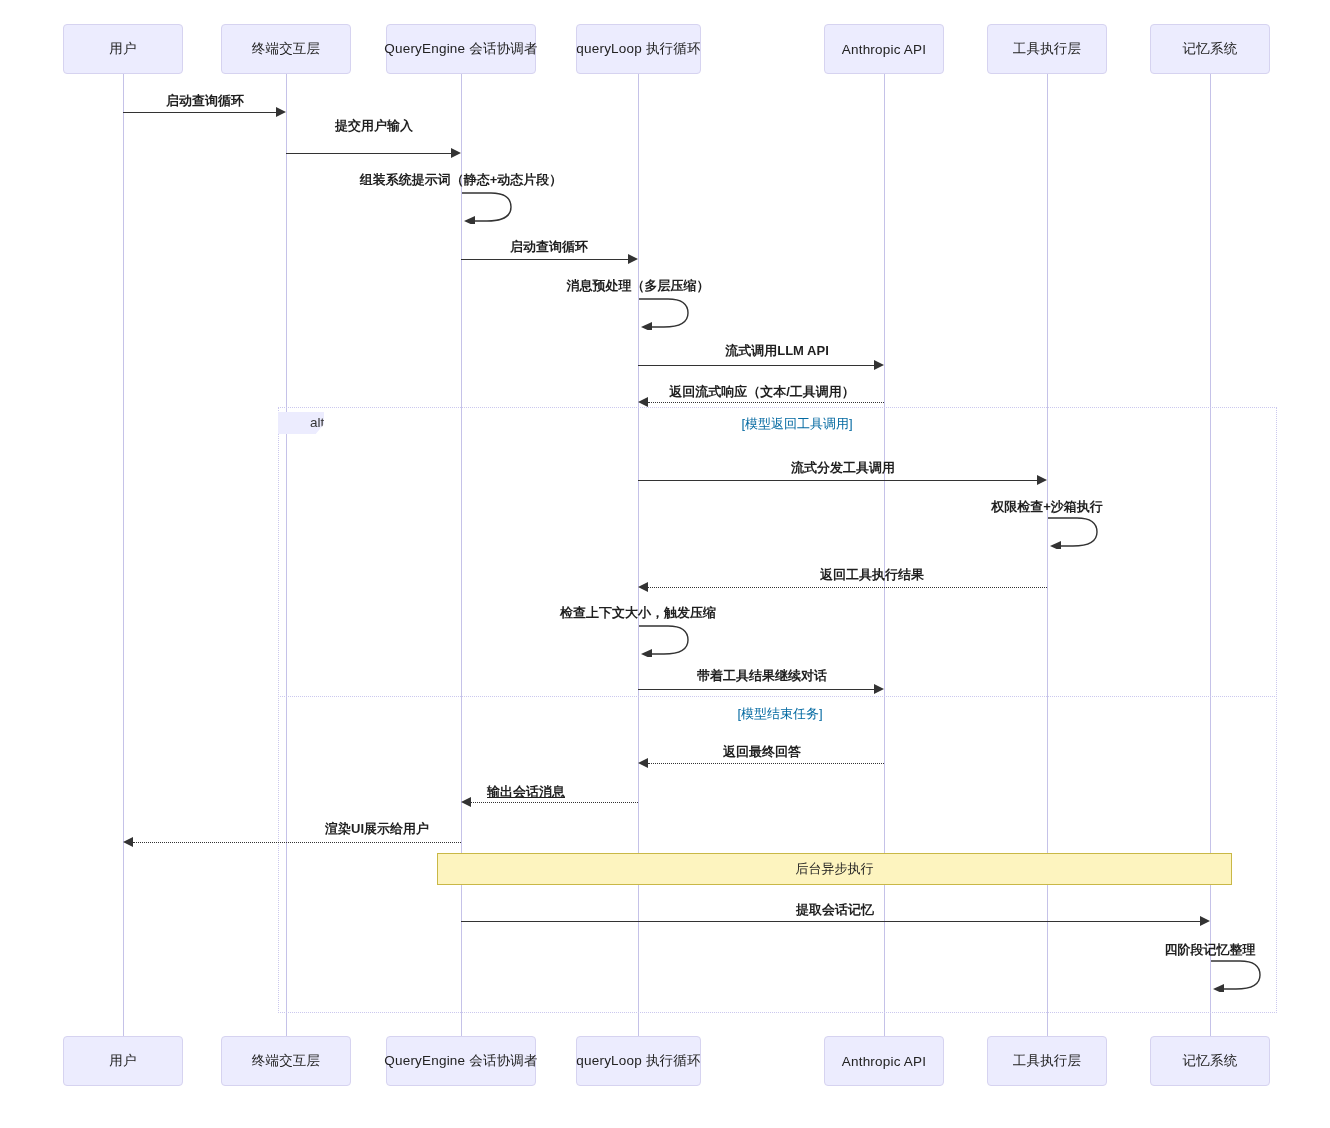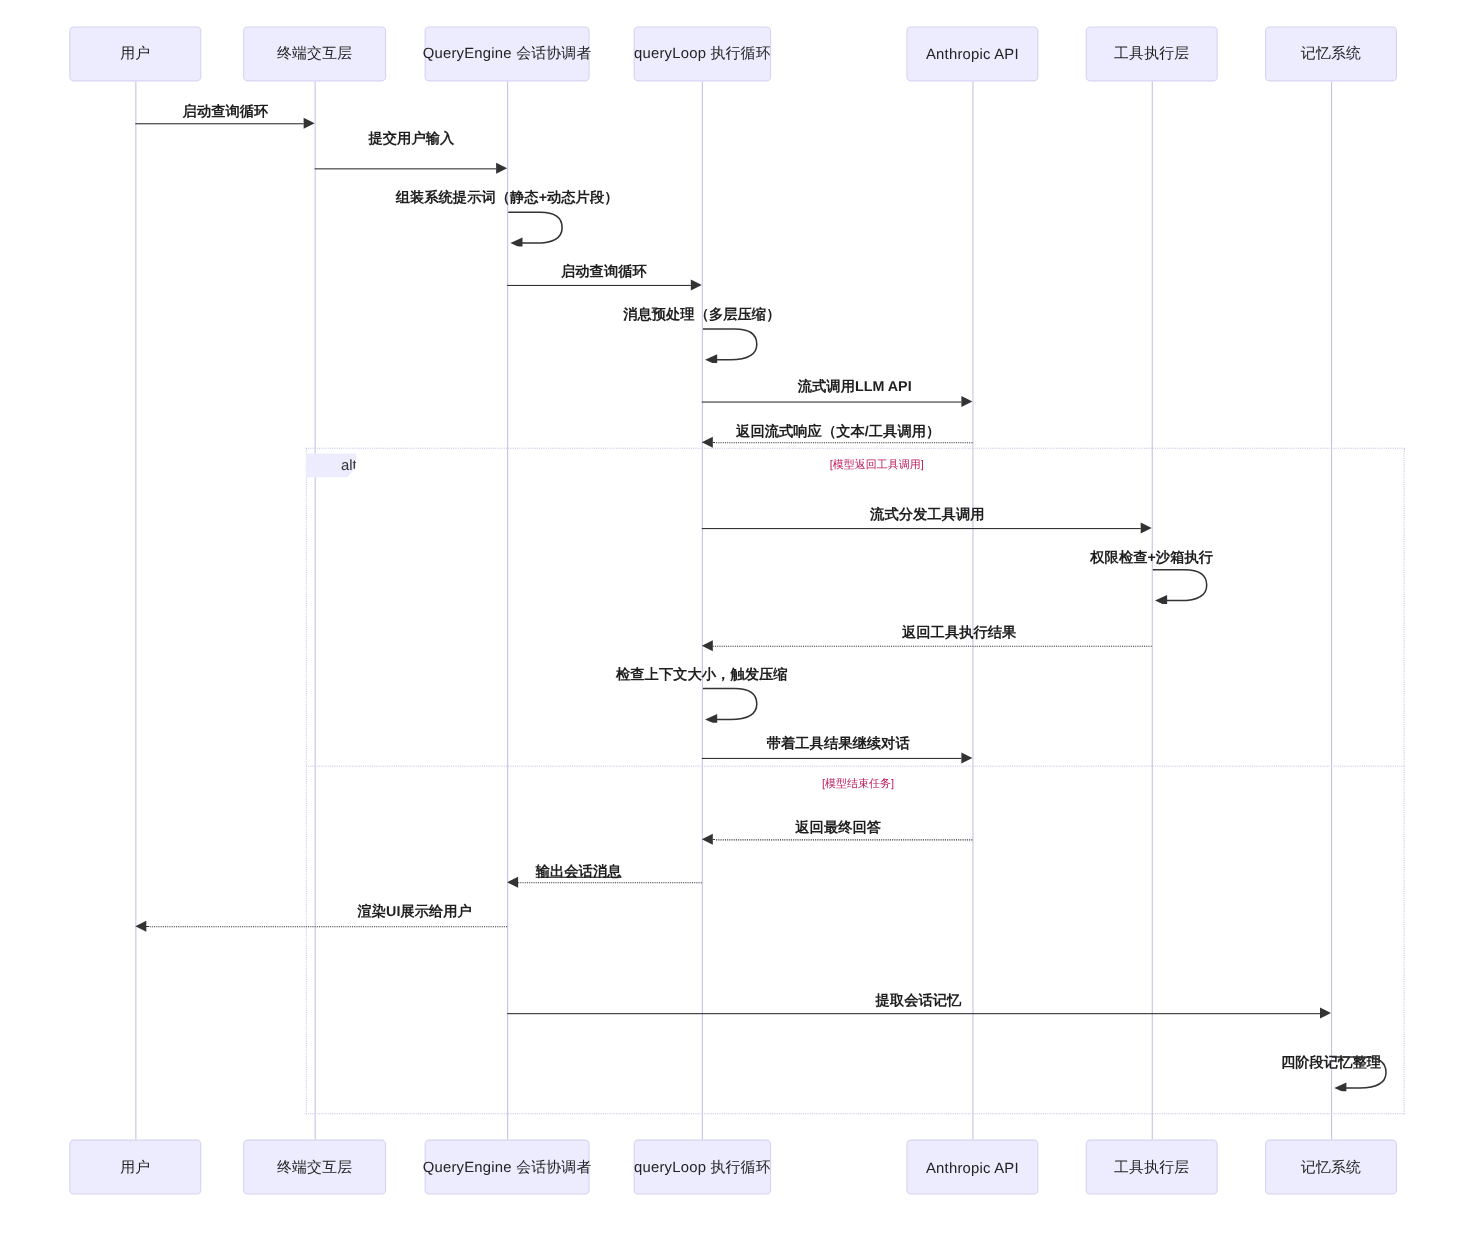--- a/index.html
+++ b/index.html
@@ -39,22 +39,22 @@
     position: absolute;
     color: #1f1f1f;
     font-size: 13px;
     font-weight: bold;
     white-space: nowrap;
     transform: translateX(-50%);
     text-align: center;
   }
   .cond-label {
     position: absolute;
-    color: #be185d;
-    font-size: 10px;
+    color: #0369a1;
+    font-size: 13px;
     white-space: nowrap;
     transform: translateX(-50%);
     text-align: center;
   }
   .arrow-line {
     position: absolute;
     height: 0;
     border-top: 1.4px solid #333333;
   }
   .arrow-line.dashed {
@@ -207,24 +207,25 @@
   <div class="arrow-head left" style="left:638px; top:758px;"></div>
 
   <div class="msg-label" style="left:526px; top:783px;text-decoration:underline;">输出会话消息</div>
   <div class="arrow-line dashed" style="left:471px; top:802px; width:167px;"></div>
   <div class="arrow-head left" style="left:461px; top:797px;"></div>
 
   <div class="msg-label" style="left:377px; top:820px;">渲染UI展示给用户</div>
   <div class="arrow-line dashed" style="left:133px; top:842px; width:328px;"></div>
   <div class="arrow-head left" style="left:123px; top:837px;"></div>
 
+  <div class="note-box" style="left:437px; top:853px; width:795px; height:32px;">后台异步执行</div>
 
   <div class="msg-label" style="left:835px; top:901px;">提取会话记忆</div>
   <div class="arrow-line" style="left:461px; top:921px; width:739px;"></div>
   <div class="arrow-head right" style="left:1200px; top:916px;"></div>
 
-  <div class="msg-label" style="left:1210px; top:941px;margin-top:16px;">四阶段记忆整理</div>
+  <div class="msg-label" style="left:1210px; top:941px;">四阶段记忆整理</div>
   <svg class="selfloop" style="left:1210px; top:958px;" width="55" height="34" viewBox="0 0 55 34">
     <path d="M1 3 L30 3 Q50 3 50 17 Q50 31 26 31 L10 31" fill="none" stroke="#333333" stroke-width="1.4"></path>
     <path d="M14 26 L3 31 L14 36 Z" fill="#333333"></path>
   </svg>
 
 </div>
 
 </body></html>

